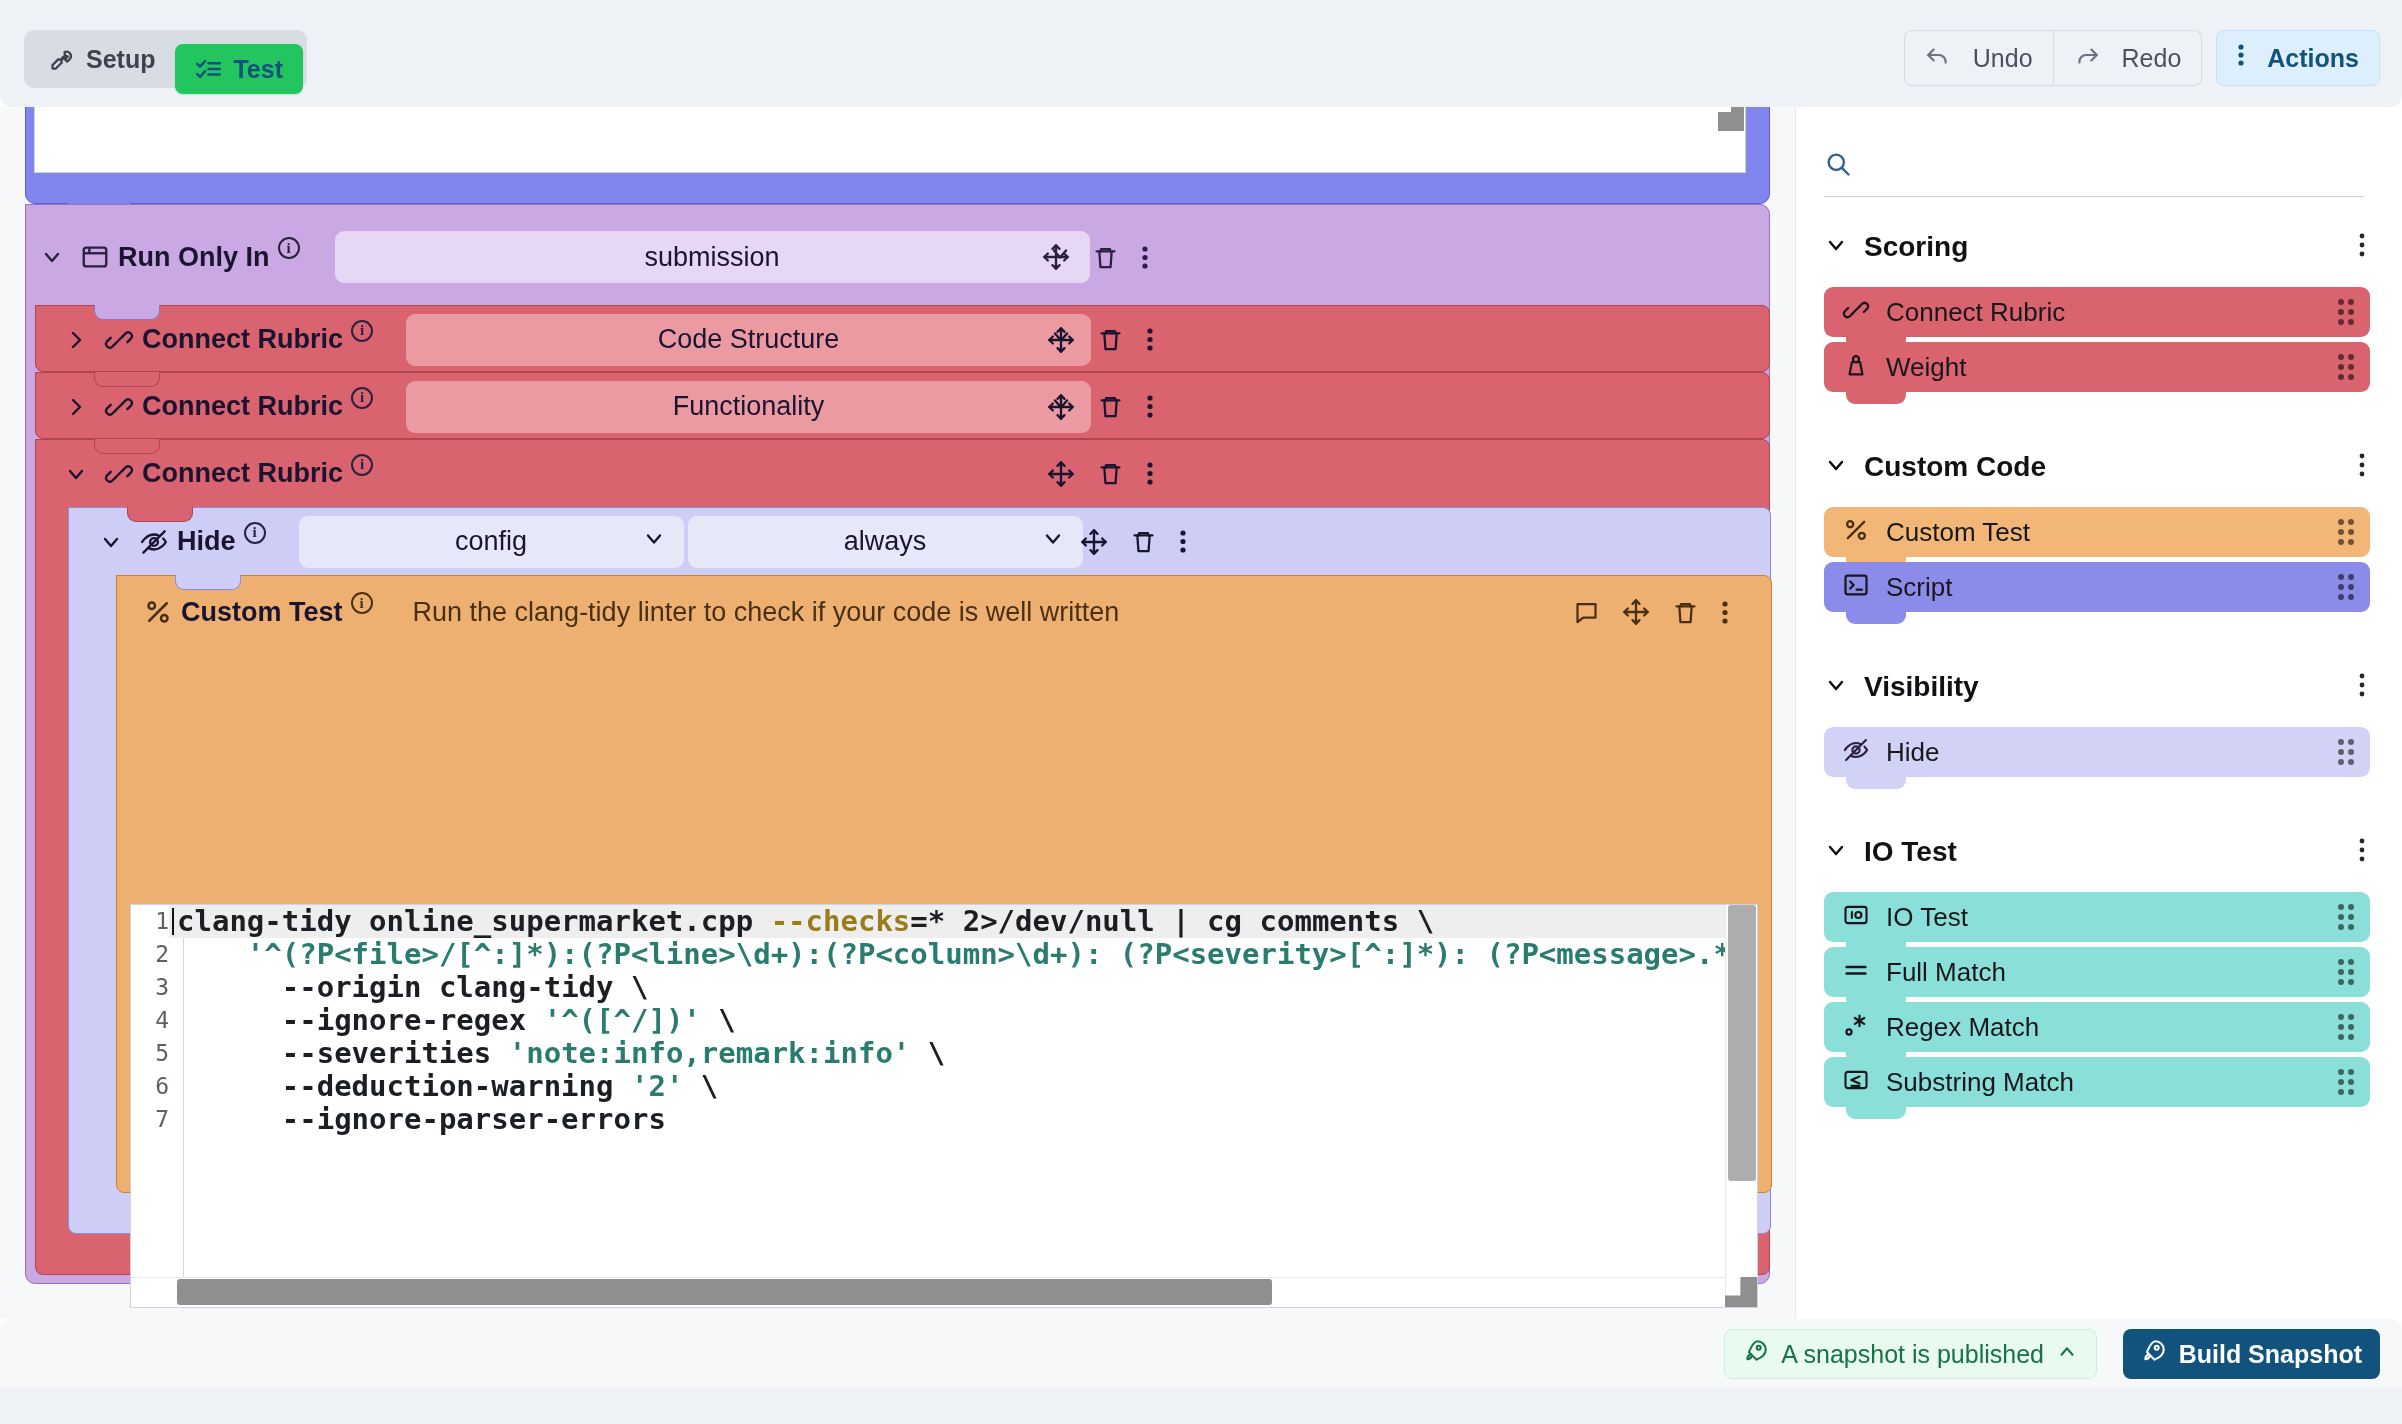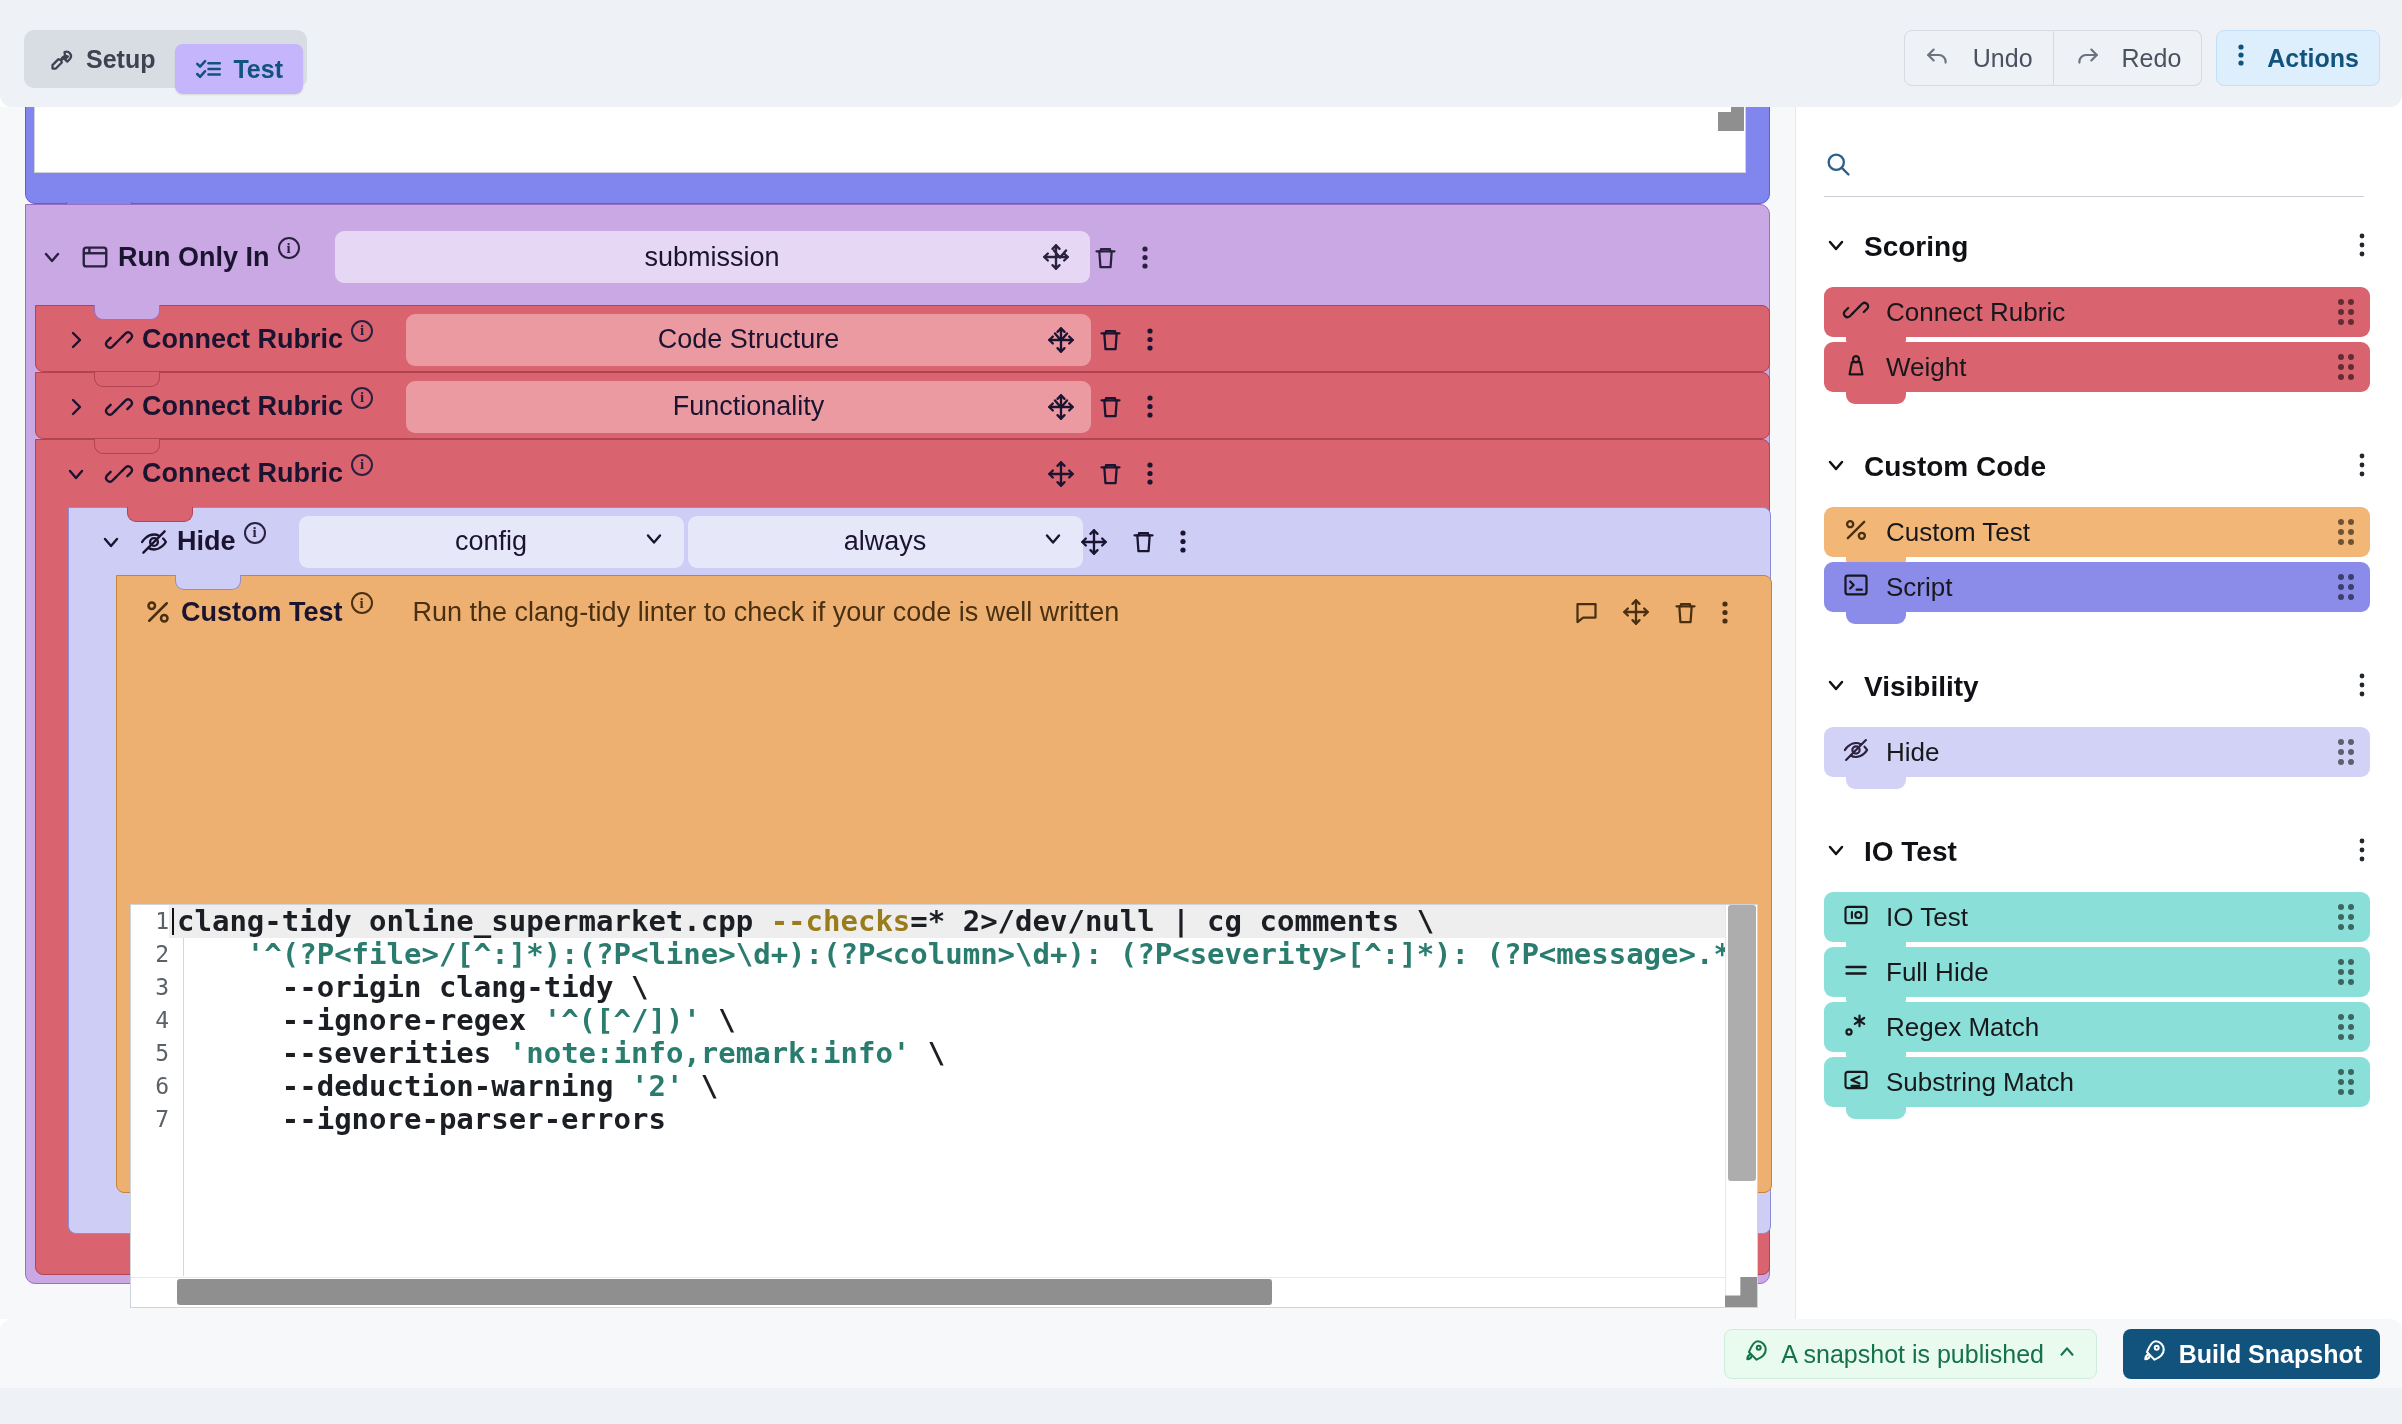--- a/index.html
+++ b/index.html
@@ -30,21 +30,21 @@
   .seg-btn {
     display: flex; align-items: center; gap: 11px;
     height: 50px; padding: 0 20px;
     border-radius: 8px;
     font-size: 25px; font-weight: 600;
     color: #3d4450;
     cursor: pointer;
     white-space: nowrap;
   }
   .seg-btn.active {
-    background: #c4b5fd;
+    background: #22c55e;
     color: #12537e;
     box-shadow: 0 1px 2px rgba(0,0,0,.10);
     margin-top: 20px;
   }
   .seg-btn svg { display:block; }
 
   #top-right {
     position: absolute; right: 22px; top: 30px;
     display: flex; align-items: center; gap: 0;
   }
@@ -824,21 +824,21 @@
           <i></i>
           <i></i>
           <i></i>
         </span>
       </div>
       <div class="pal" style="top: 840px; background: rgb(139, 223, 217);">
         <span><svg width="28" height="28" viewBox="0 0 24 24" fill="none" stroke="#18181c" stroke-width="2.2" stroke-linecap="round">
             <line x1="4" y1="9.5" x2="20" y2="9.5"></line>
             <line x1="4" y1="15" x2="20" y2="15"></line>
           </svg></span>
-        <span class="plabel">Full Hide</span>
+        <span class="plabel">Full Match</span>
         <span class="knob" style="background:#8bdfd9"></span>
         <span class="grip">
           <i></i>
           <i></i>
           <i></i>
           <i></i>
           <i></i>
           <i></i>
         </span>
       </div>

